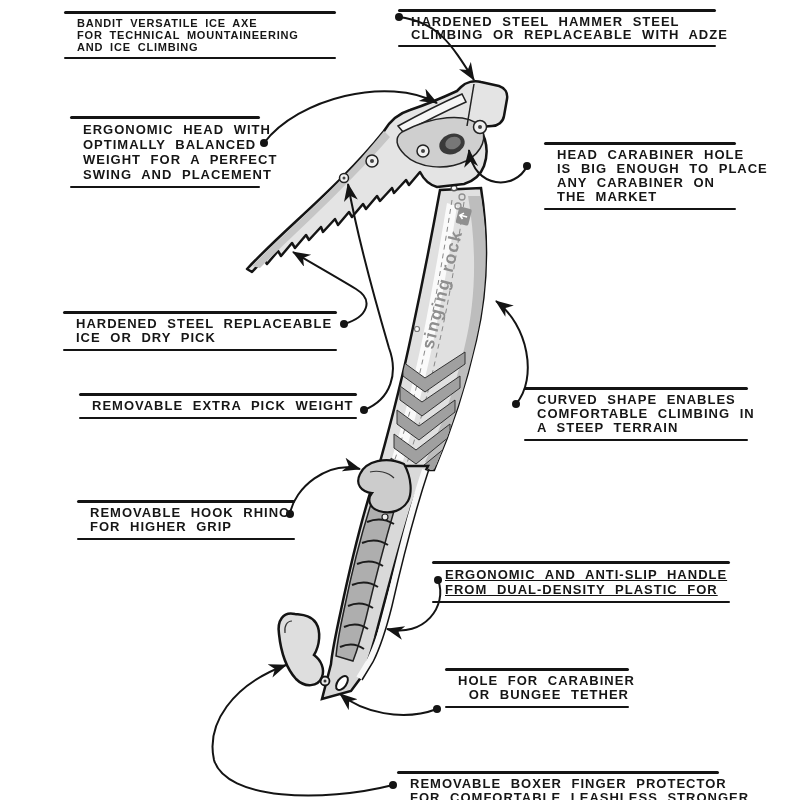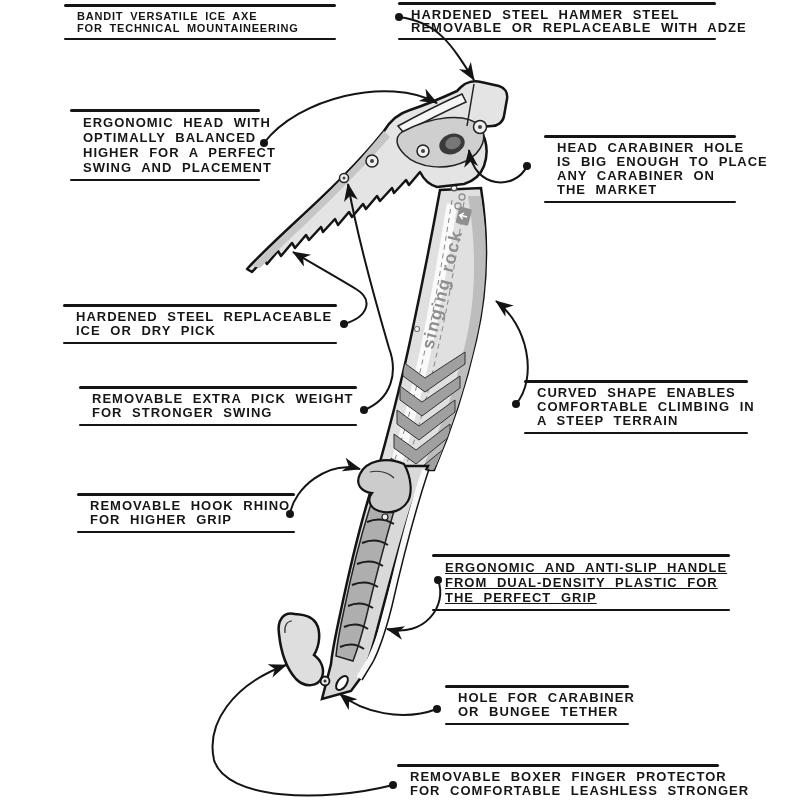--- a/index.html
+++ b/index.html
@@ -1,19 +1,19 @@
 <!DOCTYPE html>
 <html><head>
 <meta charset="utf-8">
 <style>
   html,body{margin:0;padding:0;background:#fff;}
   .stage{position:relative;width:800px;height:800px;background:#fff;overflow:hidden;
          font-family:"Liberation Sans",sans-serif;}
   .fig{position:absolute;left:0;top:0;}
-  .callout{position:absolute;color:#121212;}
+  .callout{position:absolute;color:#121212;margin-top:7px;}
   .callout .rule{height:2.5px;background:#141414;border-radius:2px;}
   .callout .rule.bottom{margin-top:3px;}
   .callout .lines{padding:3px 0 1px 13px;font-weight:700;font-size:13px;line-height:14px;
                   letter-spacing:1px;word-spacing:5px;white-space:nowrap;color:#161616;}
   .callout.small .lines{font-size:11px;line-height:12px;letter-spacing:.8px;word-spacing:3px;}
   .callout.tight .lines{line-height:13px;}
   .callout.roomy .lines{line-height:15px;}
 </style>
 </head>
 <body>
@@ -149,39 +149,40 @@
         <circle cx="437" cy="709" r="4"></circle>
     <circle cx="393" cy="785" r="4"></circle>
   </g>
 </svg>
 
 <div class="callout small" style="left:64px;top:4px;width:272px;">
   <div class="rule top"></div>
   <div class="lines">
     <div>BANDIT VERSATILE ICE AXE</div>
     <div>FOR TECHNICAL MOUNTAINEERING</div>
+    <div>AND ICE CLIMBING</div>
   </div>
   <div class="rule bottom"></div>
 </div>
 
 <div class="callout tight" style="left:398px;top:2px;width:318px;">
   <div class="rule top"></div>
   <div class="lines">
     <div>HARDENED STEEL HAMMER STEEL</div>
-    <div>REMOVABLE OR REPLACEABLE WITH ADZE</div>
+    <div>CLIMBING OR REPLACEABLE WITH ADZE</div>
   </div>
   <div class="rule bottom"></div>
 </div>
 
 <div class="callout roomy" style="left:70px;top:109px;width:190px;">
   <div class="rule top"></div>
   <div class="lines">
     <div>ERGONOMIC HEAD WITH</div>
     <div>OPTIMALLY BALANCED</div>
-    <div>HIGHER FOR A PERFECT</div>
+    <div>WEIGHT FOR A PERFECT</div>
     <div>SWING AND PLACEMENT</div>
   </div>
   <div class="rule bottom"></div>
 </div>
 
 <div class="callout" style="left:544px;top:135px;width:192px;">
   <div class="rule top"></div>
   <div class="lines">
     <div>HEAD CARABINER HOLE</div>
     <div>IS BIG ENOUGH TO PLACE</div>
@@ -197,21 +198,20 @@
     <div>HARDENED STEEL REPLACEABLE</div>
     <div>ICE OR DRY PICK</div>
   </div>
   <div class="rule bottom"></div>
 </div>
 
 <div class="callout" style="left:79px;top:386px;width:278px;">
   <div class="rule top"></div>
   <div class="lines">
     <div>REMOVABLE EXTRA PICK WEIGHT</div>
-    <div>FOR STRONGER SWING</div>
   </div>
   <div class="rule bottom"></div>
 </div>
 
 <div class="callout" style="left:77px;top:493px;width:218px;">
   <div class="rule top"></div>
   <div class="lines">
     <div>REMOVABLE HOOK RHINO</div>
     <div>FOR HIGHER GRIP</div>
   </div>
@@ -226,26 +226,25 @@
     <div>A STEEP TERRAIN</div>
   </div>
   <div class="rule bottom"></div>
 </div>
 
 <div class="callout roomy" style="left:432px;top:554px;width:298px;text-decoration:underline;">
   <div class="rule top"></div>
   <div class="lines">
     <div>ERGONOMIC AND ANTI-SLIP HANDLE</div>
     <div>FROM DUAL-DENSITY PLASTIC FOR</div>
-    <div>THE PERFECT GRIP</div>
-  </div>
-  <div class="rule bottom"></div>
-</div>
-
-<div class="callout" style="left:445px;top:685px;width:184px;">
+  </div>
+  <div class="rule bottom"></div>
+</div>
+
+<div class="callout" style="left:445px;top:661px;width:184px;text-align:right;">
   <div class="rule top"></div>
   <div class="lines">
     <div>HOLE FOR CARABINER</div>
     <div>OR BUNGEE TETHER</div>
   </div>
   <div class="rule bottom"></div>
 </div>
 
 <div class="callout" style="left:397px;top:764px;width:322px;">
   <div class="rule top"></div>

